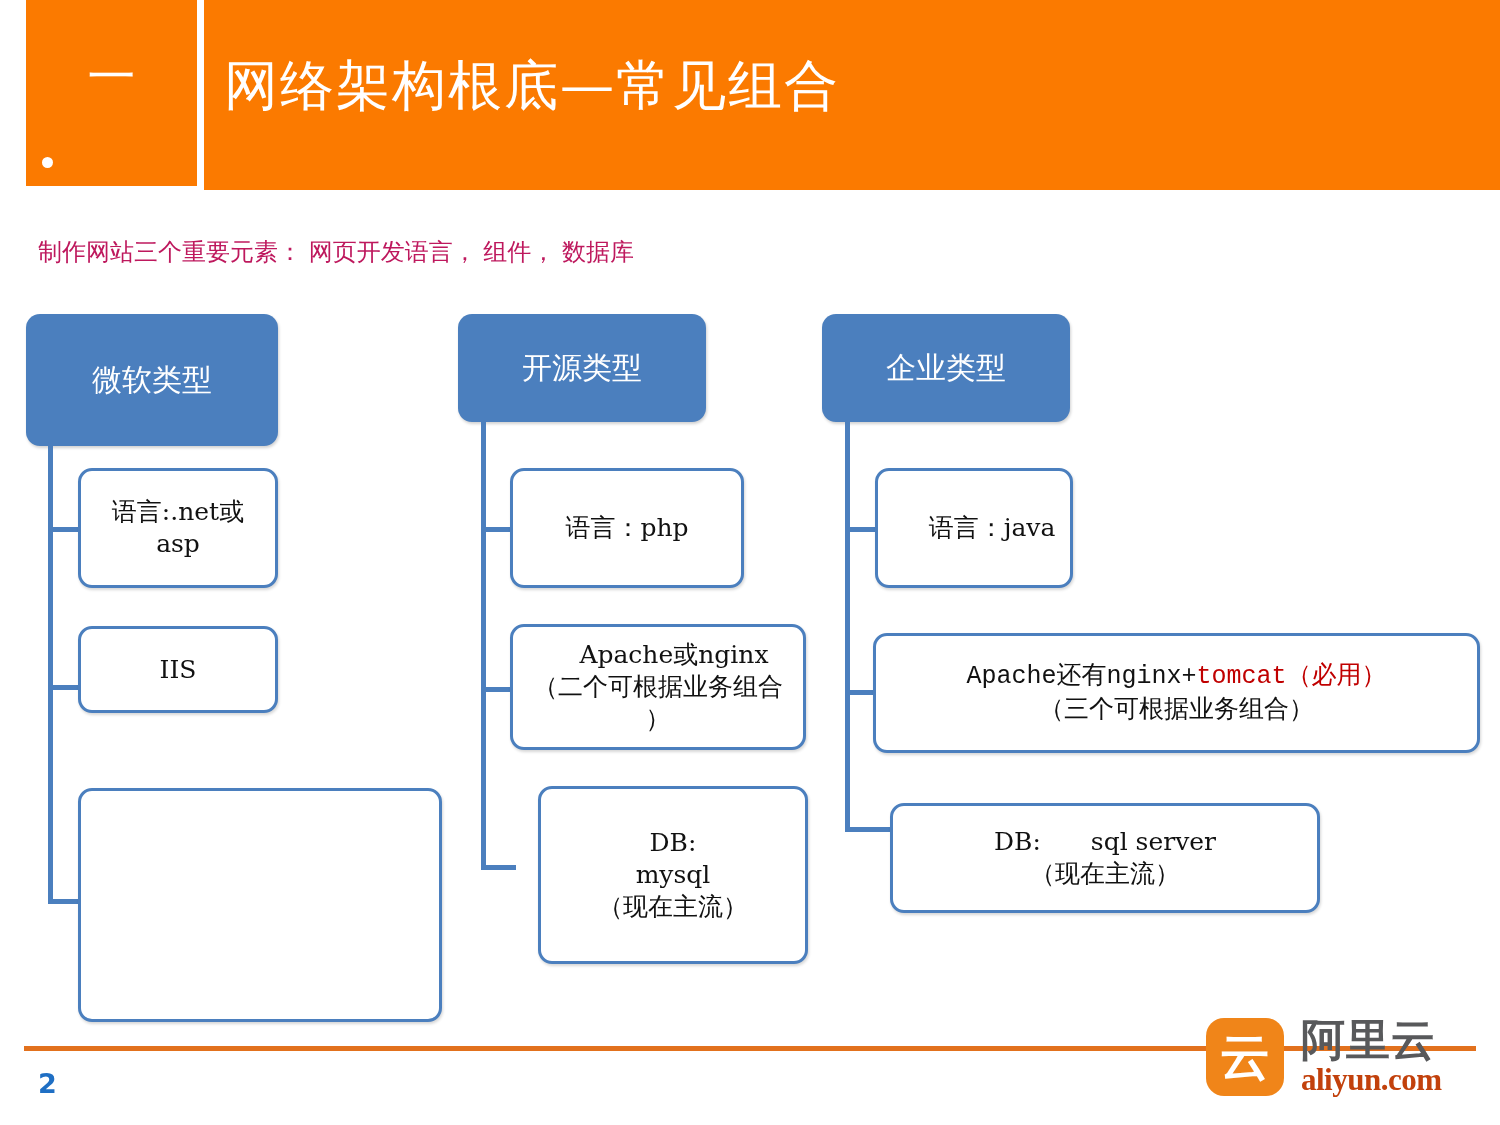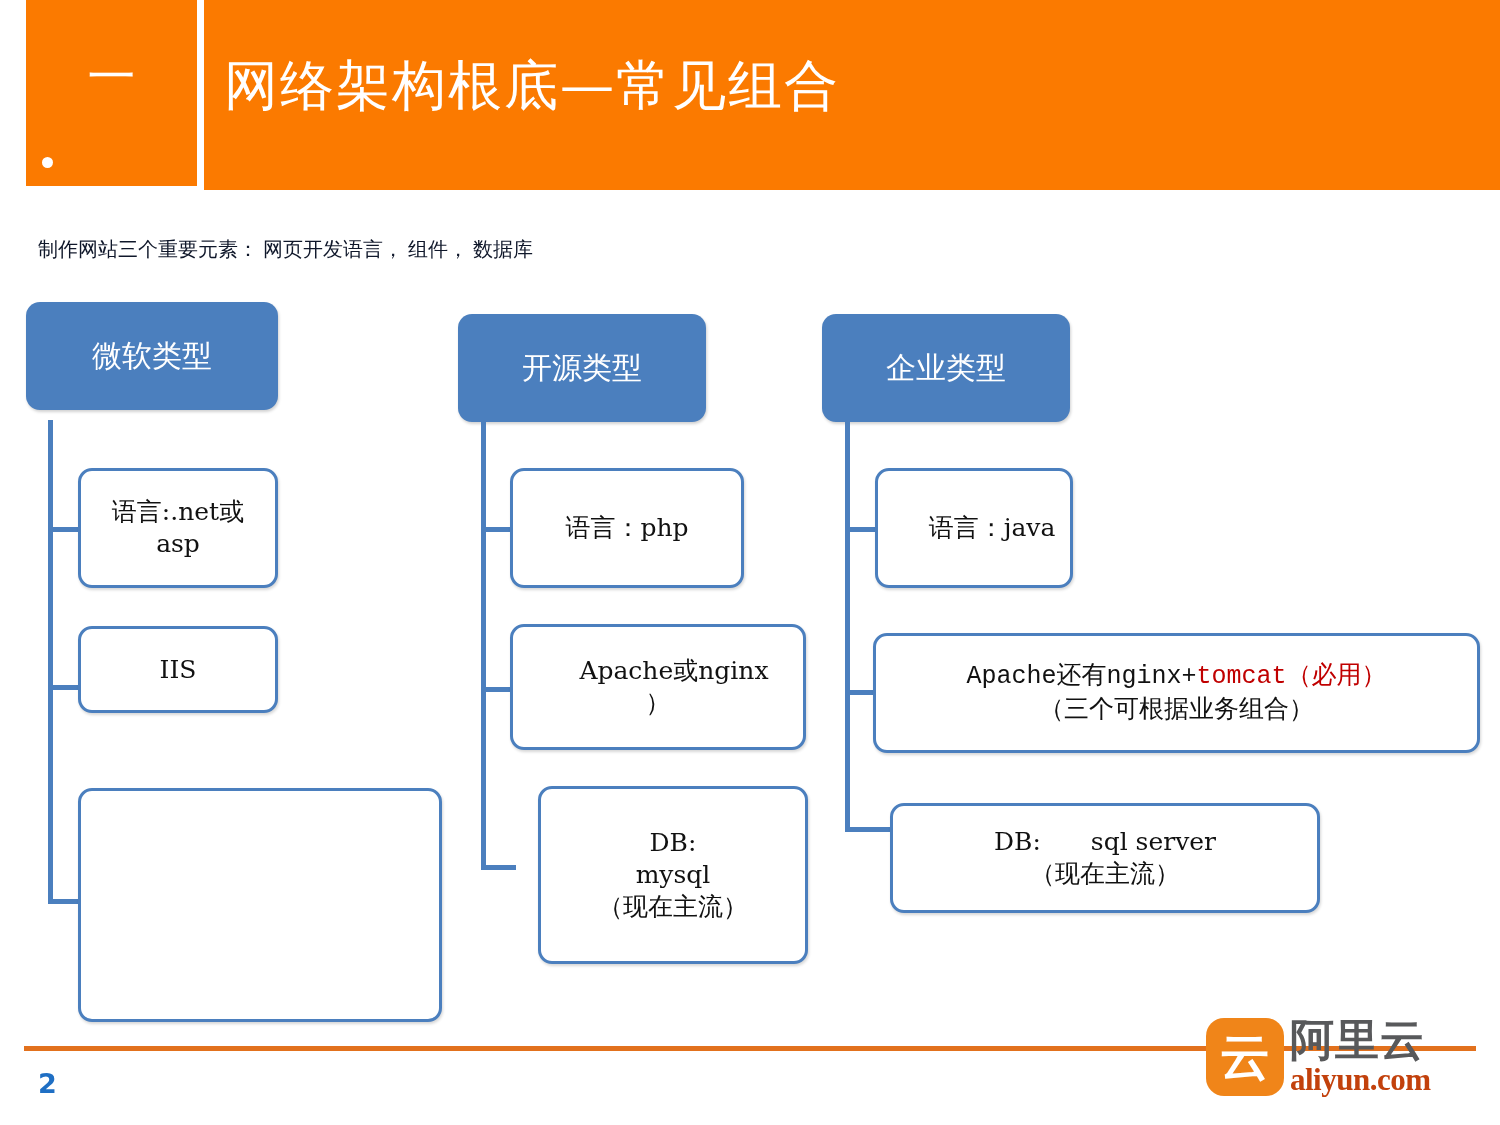--- a/index.html
+++ b/index.html
@@ -38,22 +38,22 @@
     color:#ffffff;
     font-size:54px;
     letter-spacing:2px;
     font-family:"DejaVu Serif", serif;
     white-space:nowrap;
   }
 
   
   .intro{
     position:absolute;left:38px;top:236px;
-    font-size:20px;color:#0f172a;
-    font-family:Liberation Serif, serif;
+    font-size:24px;color:#be185d;
+    font-family:Liberation Sans, sans-serif;
     white-space:nowrap;
   }
 
   
   .grp{position:absolute;}
 
   .cat-box{
     position:absolute;
     background:#4B7FBE;
     border-radius:14px;
@@ -107,21 +107,21 @@
     background:#F08519;
     position:relative;flex:0 0 auto;
   }
   .logo-mark .cloud{
     position:absolute;left:0;right:0;top:0;bottom:0;
     display:flex;align-items:center;justify-content:center;
     color:#ffffff;font-size:50px;font-weight:bold;
     font-family:"DejaVu Sans", sans-serif;
     line-height:1;
   }
-  .logo-text{margin-left:6px;}
+  .logo-text{margin-left:17px;}
   .logo-cn{
     font-size:44px;font-weight:bold;color:#58595B;
     font-family:"DejaVu Sans", sans-serif;
     line-height:0.96;letter-spacing:1px;
   }
   .logo-en{
     font-size:31px;font-weight:bold;color:#c2410c;
     font-family:Liberation Serif, serif;
     line-height:1;margin-top:2px;letter-spacing:-0.5px;
   }
@@ -134,21 +134,21 @@
   <div class="hdr-bullet"></div>
 </div>
 <div class="hdr-title-block">
   <div class="hdr-title">网络架构根底—常见组合</div>
 </div>
 
 <div class="intro">制作网站三个重要元素： 网页开发语言， 组件， 数据库</div>
 
 <div class="grp">
 
-  <div class="cat-box" style="left:26px;top:302px;width:252px;height:108px;">微软类型</div>
+  <div class="cat-box" style="left:26px;top:314px;width:252px;height:132px;">微软类型</div>
 
   <div class="vline" style="left:48px;top:420px;height:484px;"></div>
   <div class="hline" style="left:48px;top:527px;width:35px;"></div>
   <div class="hline" style="left:48px;top:685px;width:35px;"></div>
   <div class="hline" style="left:48px;top:899px;width:42px;"></div>
 
   <div class="node" style="left:78px;top:468px;width:200px;height:120px;">
     <div class="txt">语言:.net或<br>asp</div>
   </div>
 
@@ -175,20 +175,21 @@
   <div class="hline" style="left:481px;top:687px;width:35px;"></div>
   <div class="hline" style="left:481px;top:865px;width:35px;"></div>
 
   <div class="node" style="left:510px;top:468px;width:234px;height:120px;">
     <div class="txt">语言：php</div>
   </div>
 
   <div class="node" style="left:510px;top:624px;width:296px;height:126px;">
     <div class="txt" style="width:310px;">
       <span style="display:block;margin-left:32px;">Apache或nginx</span>
+      <span style="display:block;">（二个可根据业务组合</span>
       <span style="display:block;">）</span>
     </div>
   </div>
 
   <div class="node" style="left:518px;top:786px;width:270px;height:178px;margin-left:20px;">
     <div class="txt">
       <span style="display:block;">DB:</span>
       <span style="display:block;text-align:center;">mysql</span>
       <span style="display:block;">（现在主流）</span>
     </div>

